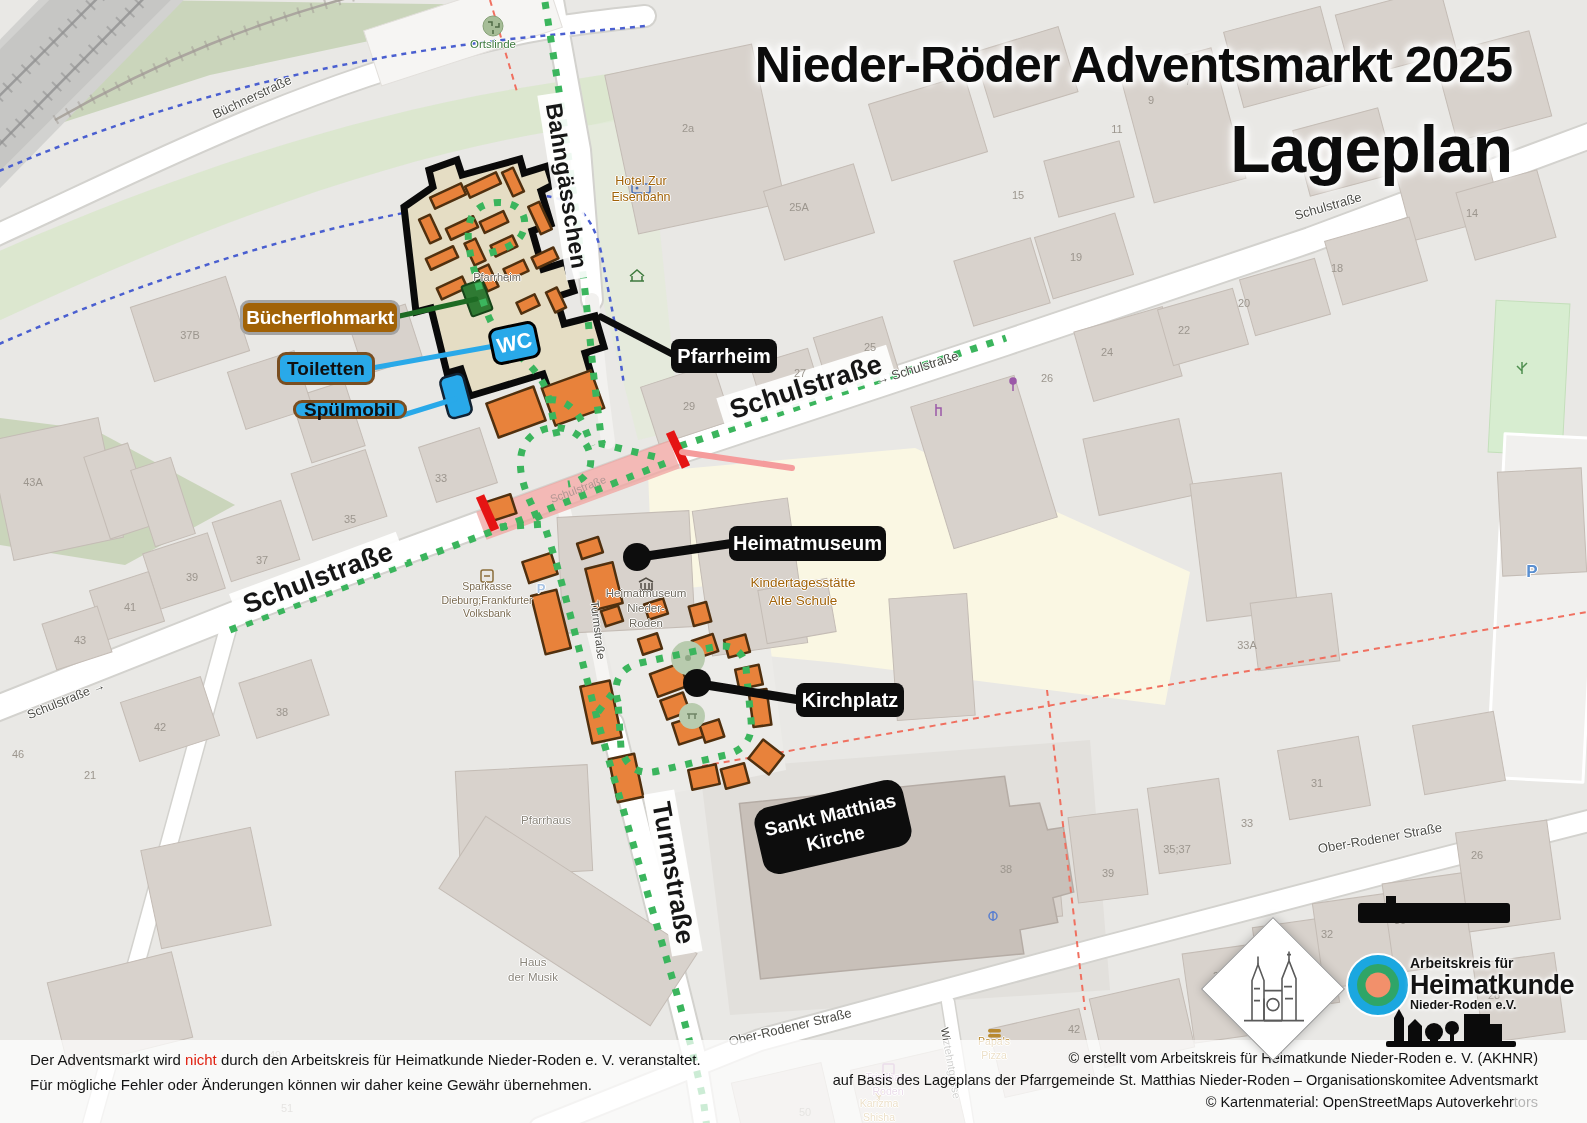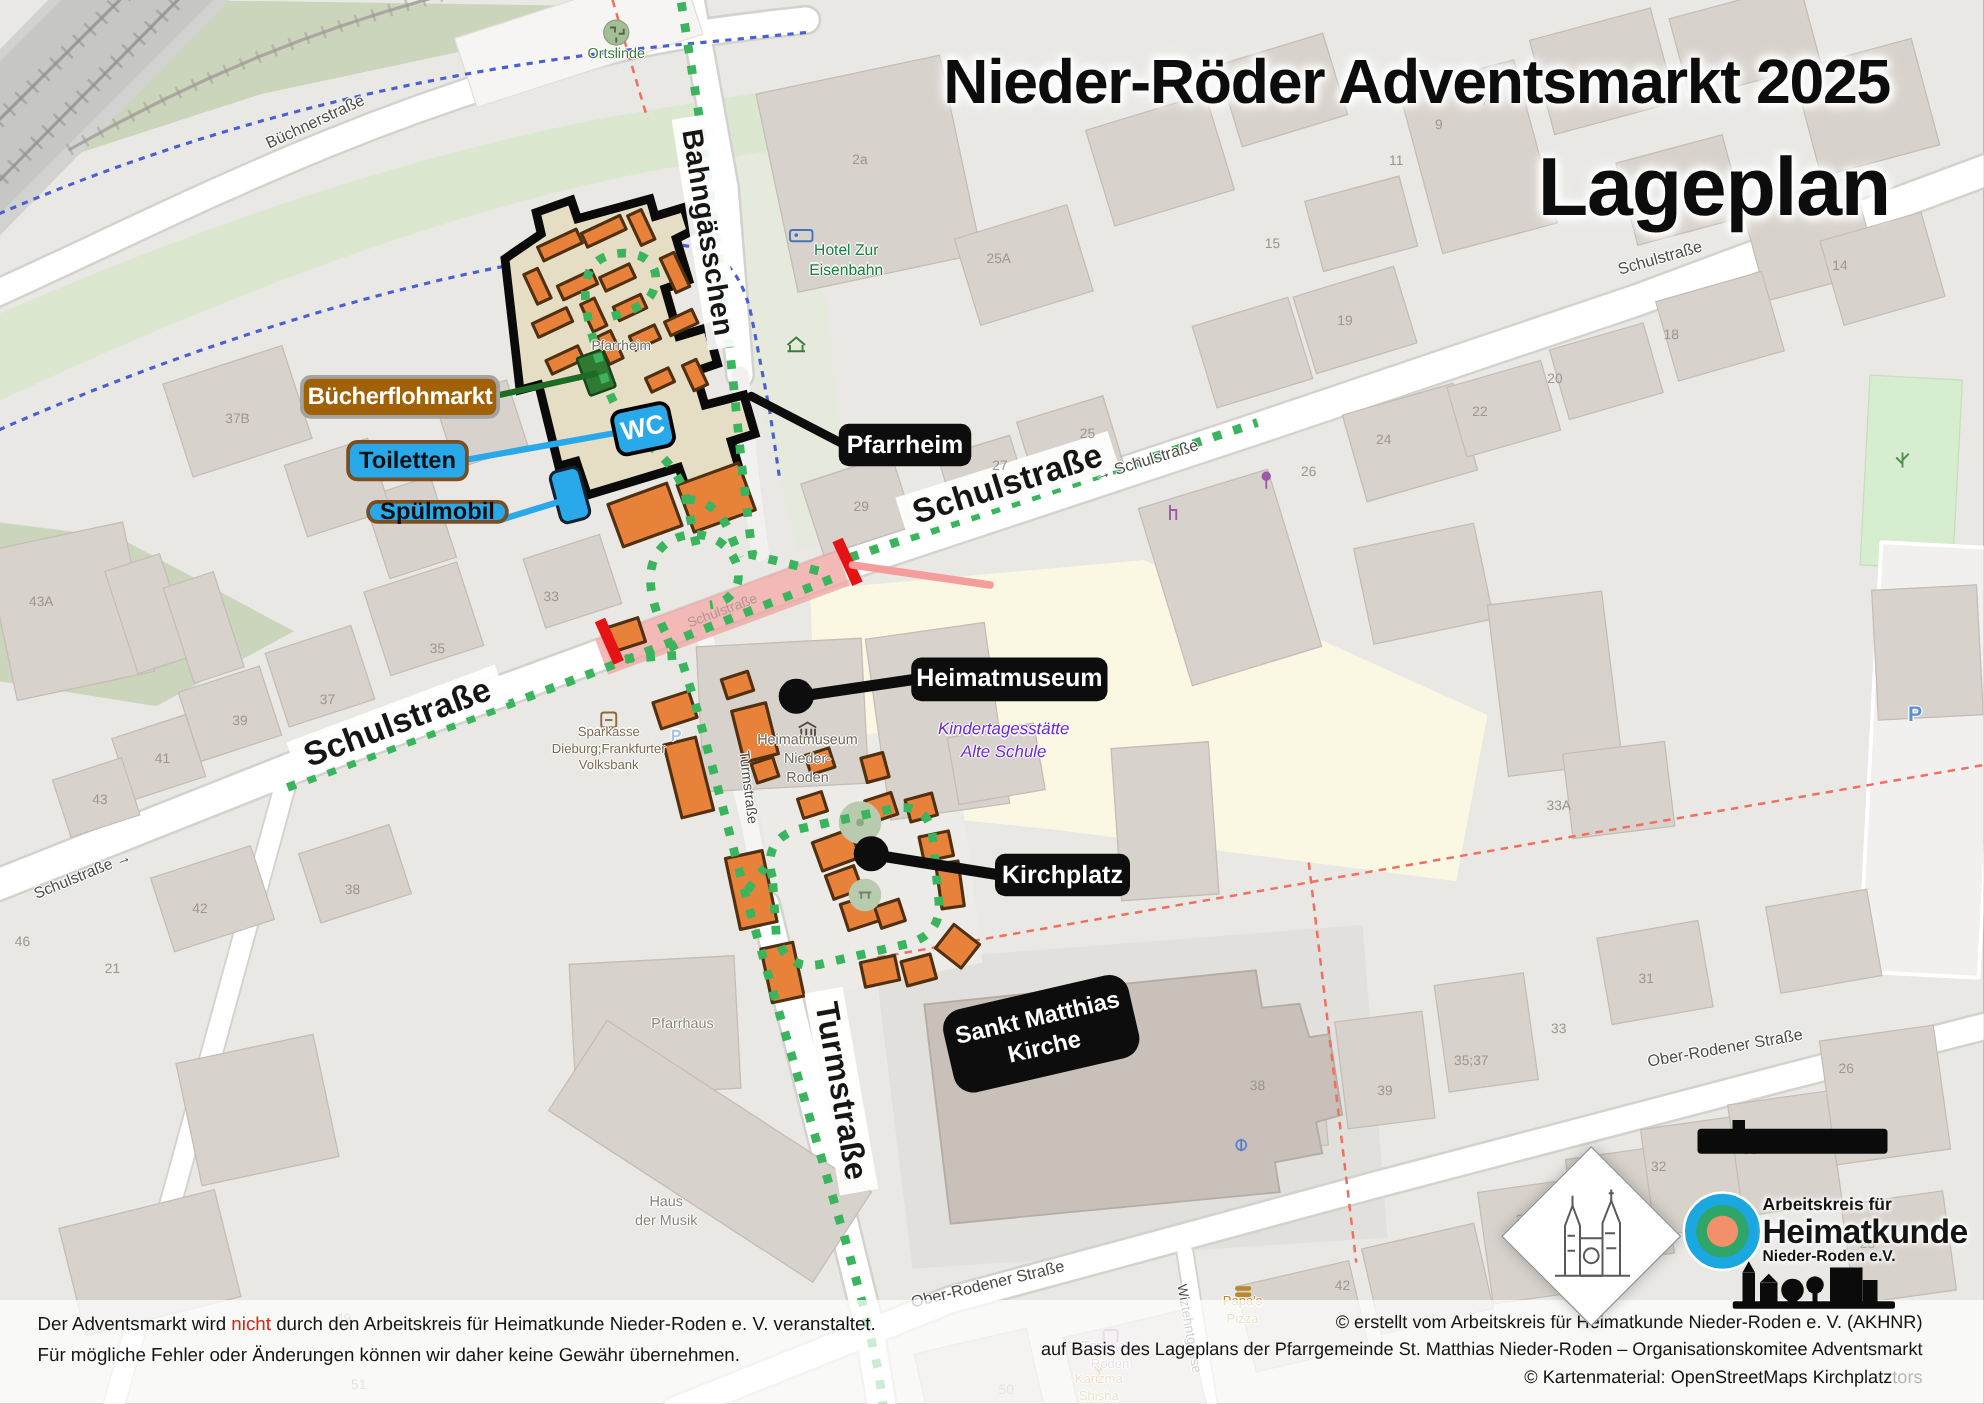--- a/index.html
+++ b/index.html
@@ -385,38 +385,38 @@
       <span class="hn" style="left: 18px; top: 754px;">46</span>
       <span class="hn" style="left: 275px; top: 1055px;">49</span>
       <span class="hn" style="left: 287px; top: 1108px;">51</span>
       <span class="hn" style="left: 805px; top: 1112px;">50</span>
       <span class="hn" style="left: 1074px; top: 1029px;">42</span>
     </div>
 <div class="layer" id="poi-layer">
       <div class="poi" style="color: rgb(62, 122, 62); font-size: 11.5px; left: 493px; top: 44px;">
         <div>Ortslinde</div>
       </div>
-      <div class="poi" style="color: #15803d; font-size: 12.5px; left: 641px; top: 208px; margin-left: 36px;">
+      <div class="poi" style="color: #a16207; font-size: 12.5px; left: 641px; top: 189px;">
         <div>Hotel Zur</div>
         <div>Eisenbahn</div>
       </div>
       <div class="poi" style="color: rgb(110, 105, 95); font-size: 11px; left: 497px; top: 277px;">
         <div>Pfarrheim</div>
       </div>
       <div class="poi" style="color: rgb(122, 106, 80); font-size: 10.5px; left: 487px; top: 600px;">
         <div>Sparkasse</div>
         <div>Dieburg;Frankfurter</div>
         <div>Volksbank</div>
       </div>
       <div class="poi" style="color: rgb(110, 105, 95); font-size: 11.5px; left: 646px; top: 608px;">
         <div>Heimatmuseum</div>
         <div>Nieder-</div>
         <div>Roden</div>
       </div>
-      <div class="poi" style="color: #6d28d9; font-size: 13.5px; font-style: italic; left: 803px; top: 592px;">
+      <div class="poi" style="color: #a16207; font-size: 13.5px; left: 803px; top: 592px;">
         <div>Kindertagesstätte</div>
         <div>Alte Schule</div>
       </div>
       <div class="poi" style="color: rgb(138, 133, 123); font-size: 11.5px; left: 546px; top: 820px;">
         <div>Pfarrhaus</div>
       </div>
       <div class="poi" style="color: rgb(138, 133, 123); font-size: 11.5px; left: 533px; top: 970px;">
         <div>Haus</div>
         <div>der Musik</div>
       </div>
@@ -472,21 +472,21 @@
 </div>
 
 <div id="footband"></div>
 <div id="foot-left">
   <div><span>Der Adventsmarkt wird </span><span class="em">nicht</span><span> durch den Arbeitskreis für Heimatkunde Nieder-Roden e. V. veranstaltet.</span></div>
   <div>Für mögliche Fehler oder Änderungen können wir daher keine Gewähr übernehmen.</div>
 </div>
 <div id="foot-right">
   <div>© erstellt vom Arbeitskreis für Heimatkunde Nieder-Roden e. V. (AKHNR)</div>
   <div>auf Basis des Lageplans der Pfarrgemeinde St. Matthias Nieder-Roden – Organisationskomitee Adventsmarkt</div>
-  <div><span>© Kartenmaterial: OpenStreetMaps Kirchplatz</span><span class="frag">tors</span></div>
+  <div><span>© Kartenmaterial: OpenStreetMaps Autoverkehr</span><span class="frag">tors</span></div>
 </div>
 
 <div class="logo-el" id="ak-bar"></div>
 <div class="logo-el" id="diamond">
   <svg width="98" height="98" viewBox="0 0 98 98">
     <g stroke="#5a5a5a" stroke-width="1.6" fill="none">
       <path d="M 28 82 V 42 L 34 26 L 40 42 V 82"></path>
       <path d="M 58 82 V 40 L 65 22 L 72 40 V 82"></path>
       <path d="M 34 26 V 18 M 65 22 V 13 M 63 16 h 4"></path>
       <path d="M 40 52 H 58 M 40 82 H 58 M 40 60 V 82"></path>

